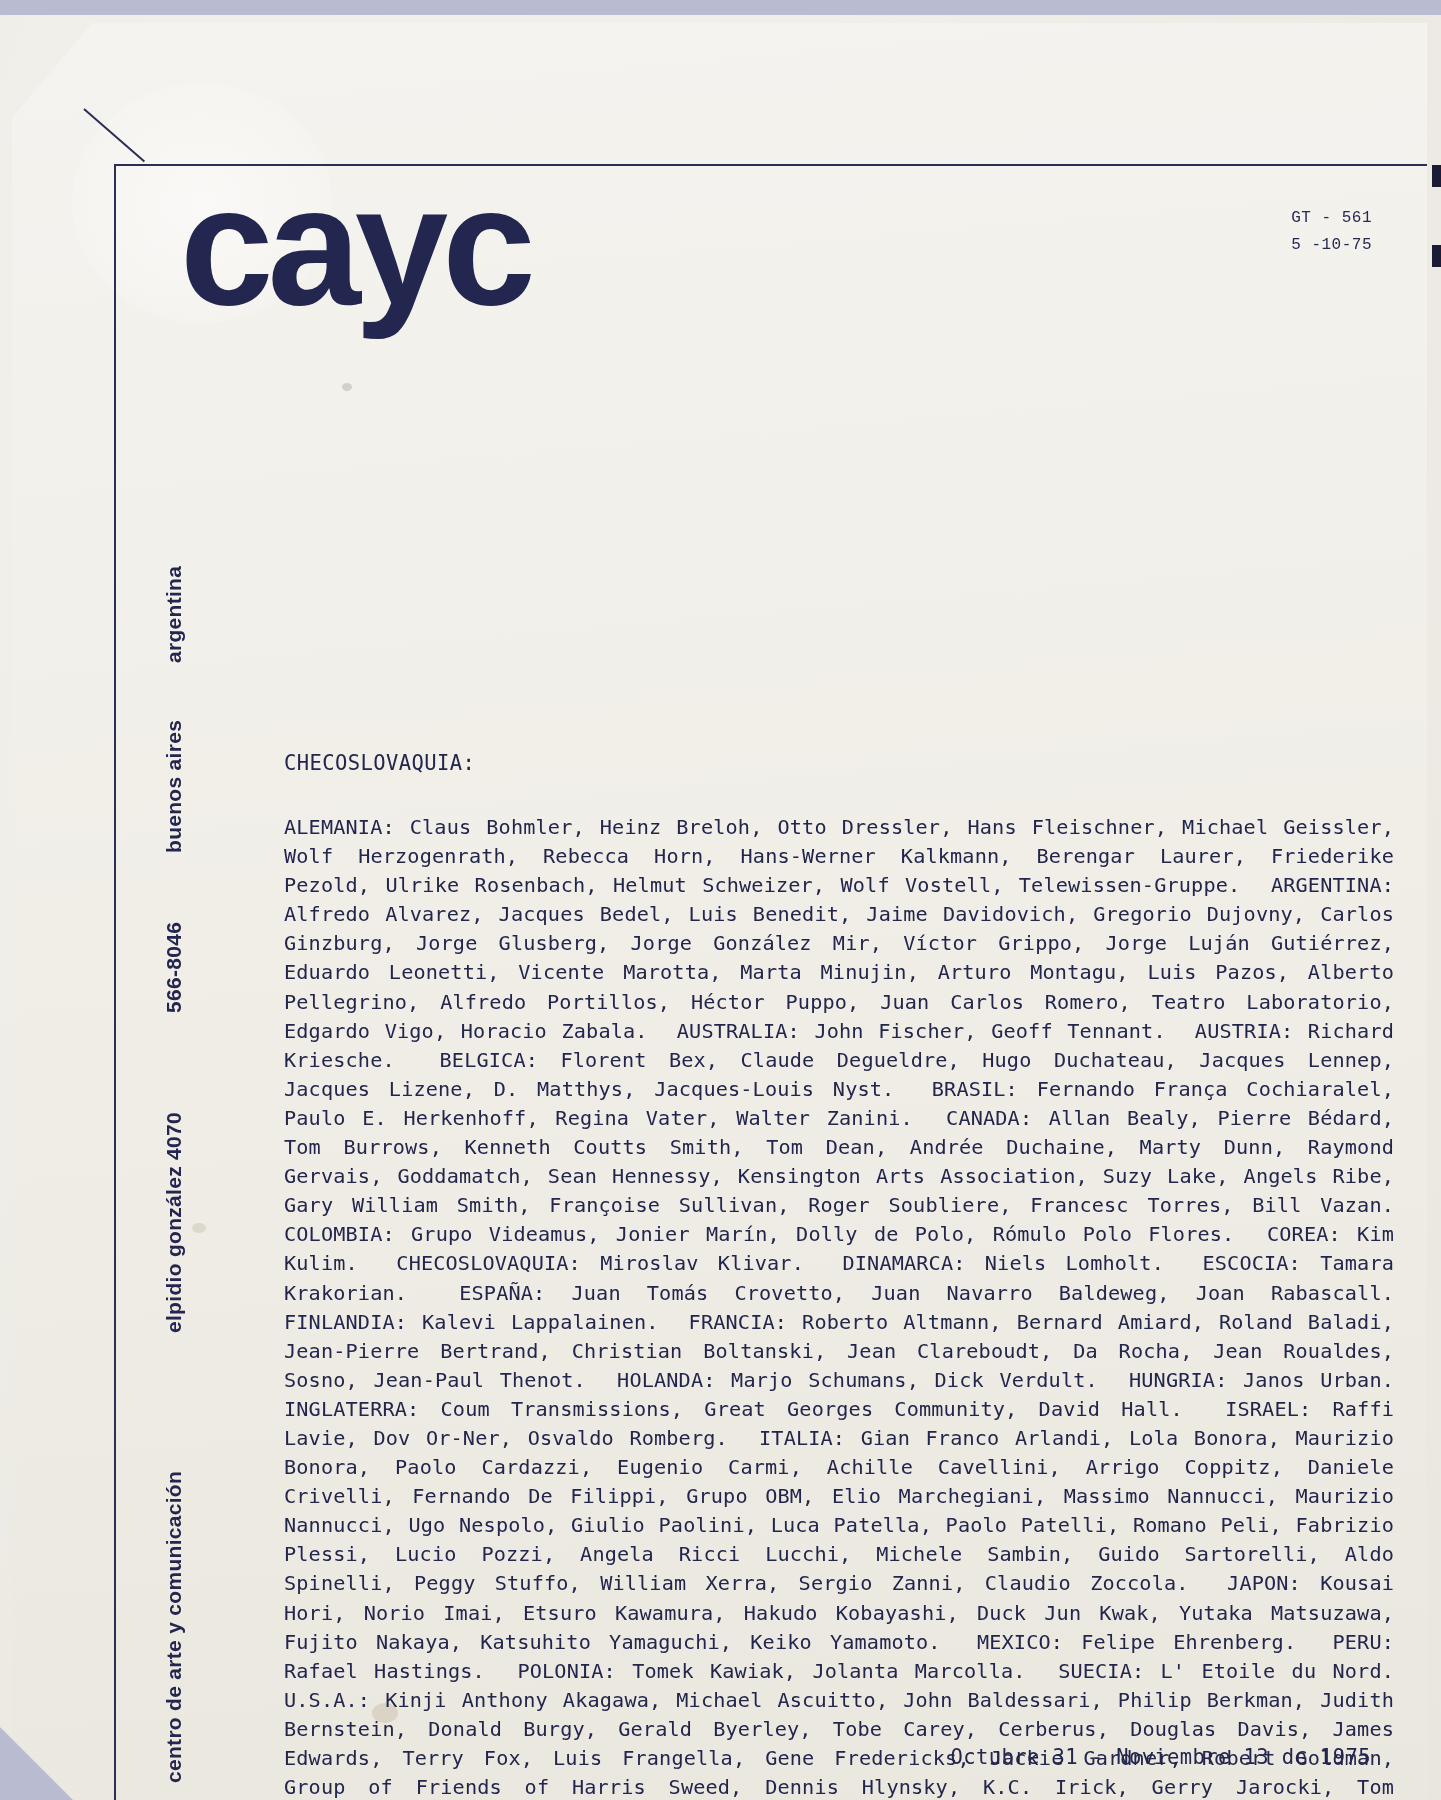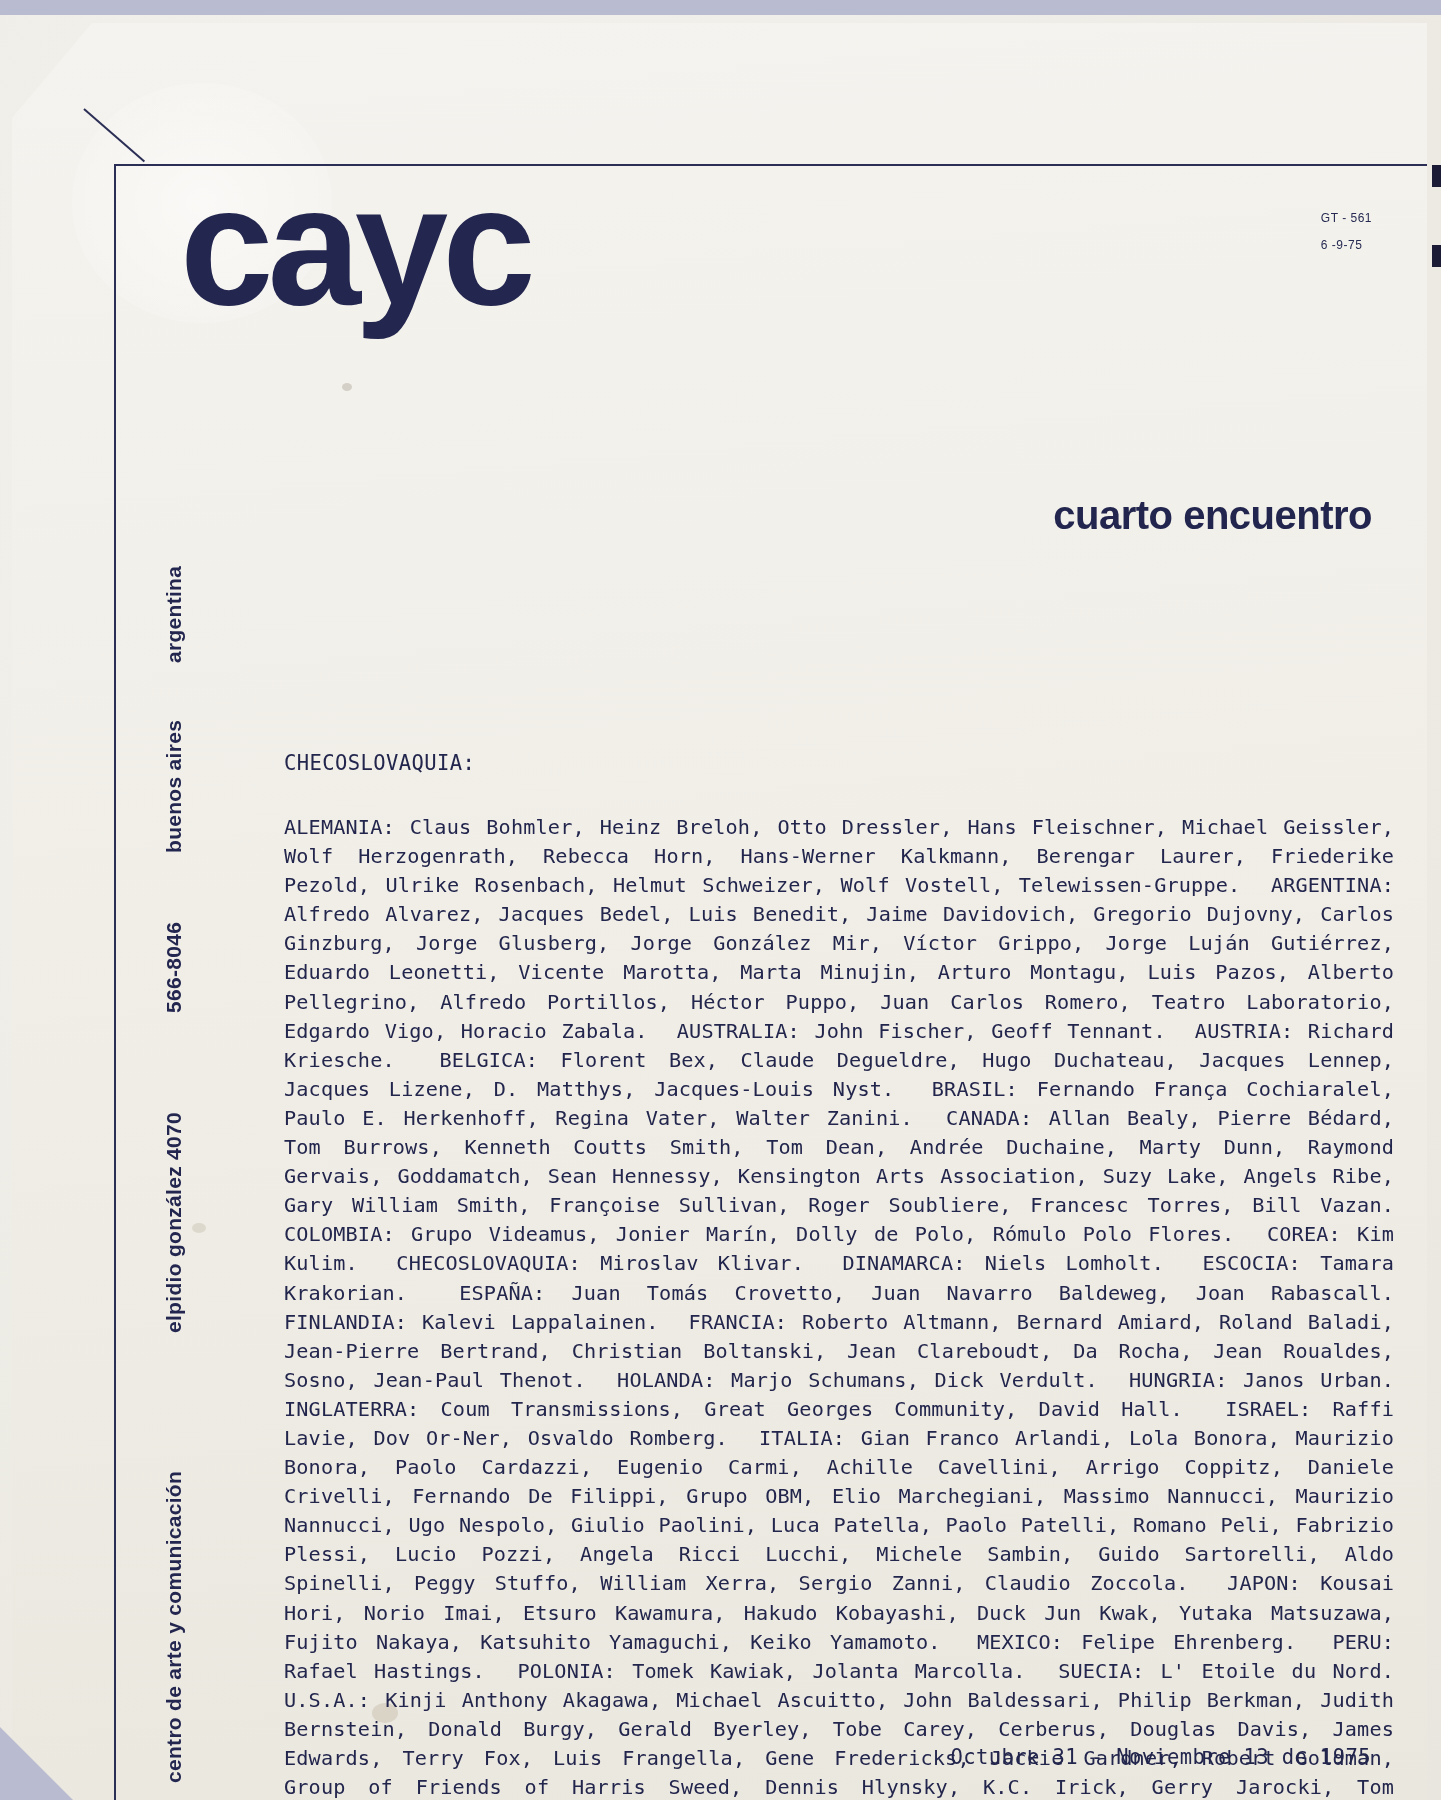--- a/index.html
+++ b/index.html
@@ -91,23 +91,23 @@
     line-height: 150px;
     letter-spacing: -6px;
     color: #23264f;
   }
 
   
   #code {
     position: absolute;
     right: 55px;
     top: 182px;
-    text-align: left;
-    font-family: Liberation Sans, sans-serif;
-    font-size: 12px;
+    text-align: center;
+    font-family: Liberation Mono, monospace;
+    font-size: 16px;
     line-height: 27px;
     color: #262a52;
     letter-spacing: 0.5px;
   }
 
   
   #title {
     position: absolute;
     right: 55px;
     top: 460px;
@@ -202,25 +202,24 @@
     <div class="blotch" style="left:60px; top:60px; width:260px; height:240px; background:radial-gradient(ellipse, rgba(255,255,255,0.55), rgba(255,255,255,0));"></div>
 
     <div id="rule-top"></div>
     <div id="rule-diag"></div>
     <div id="rule-left"></div>
 
     <div id="logo">cayc</div>
 
     <div id="code">
       <div>GT - 561</div>
-      <div>6 -9-75</div>
+      <div>5 -10-75</div>
     </div>
 
     <div id="title">
-      <div>cuarto encuentro</div>
     </div>
 
     <div id="sidebar">
       <div class="vtext" style="top:140px;">argentina</div>
       <div class="vtext" style="top:330px;">buenos aires</div>
       <div class="vtext" style="top:490px;">566-8046</div>
       <div class="vtext" style="top:810px;">elpidio gonzález 4070</div>
       <div class="vtext" style="top:1260px;">centro de arte y comunicación</div>
     </div>
 

